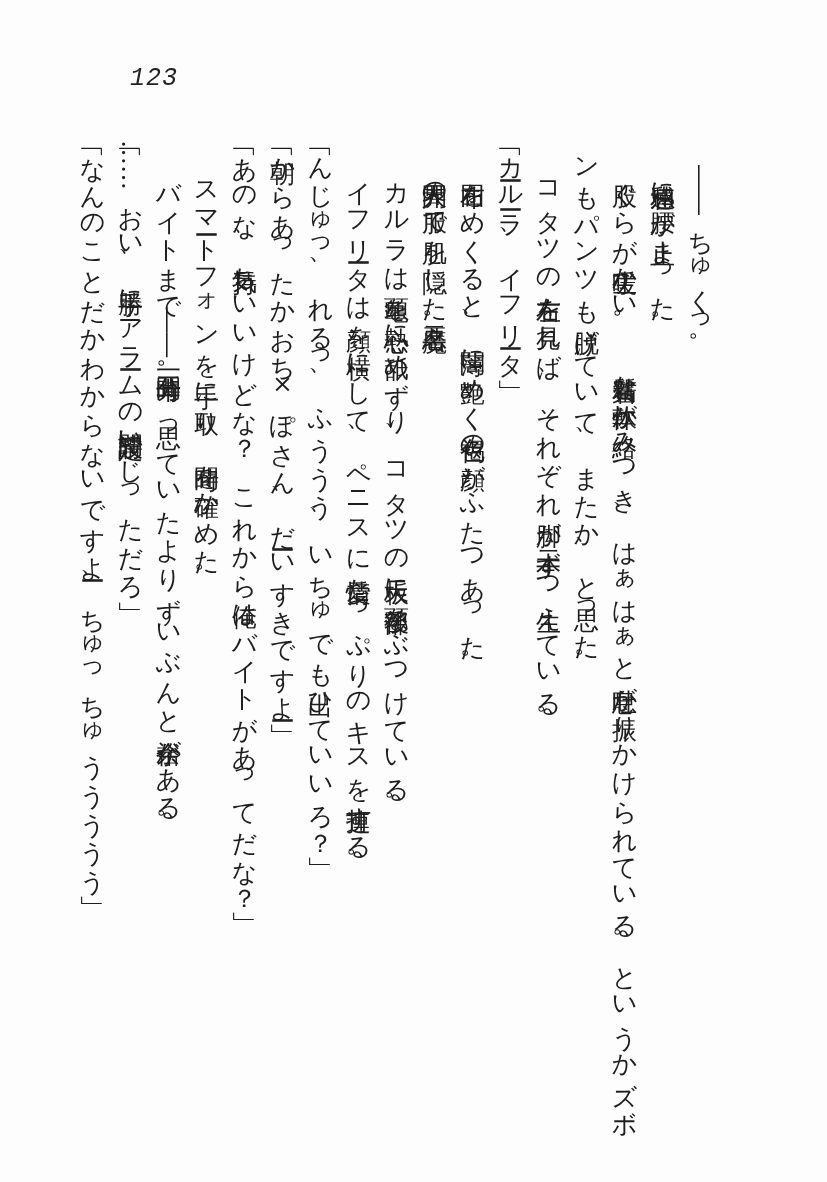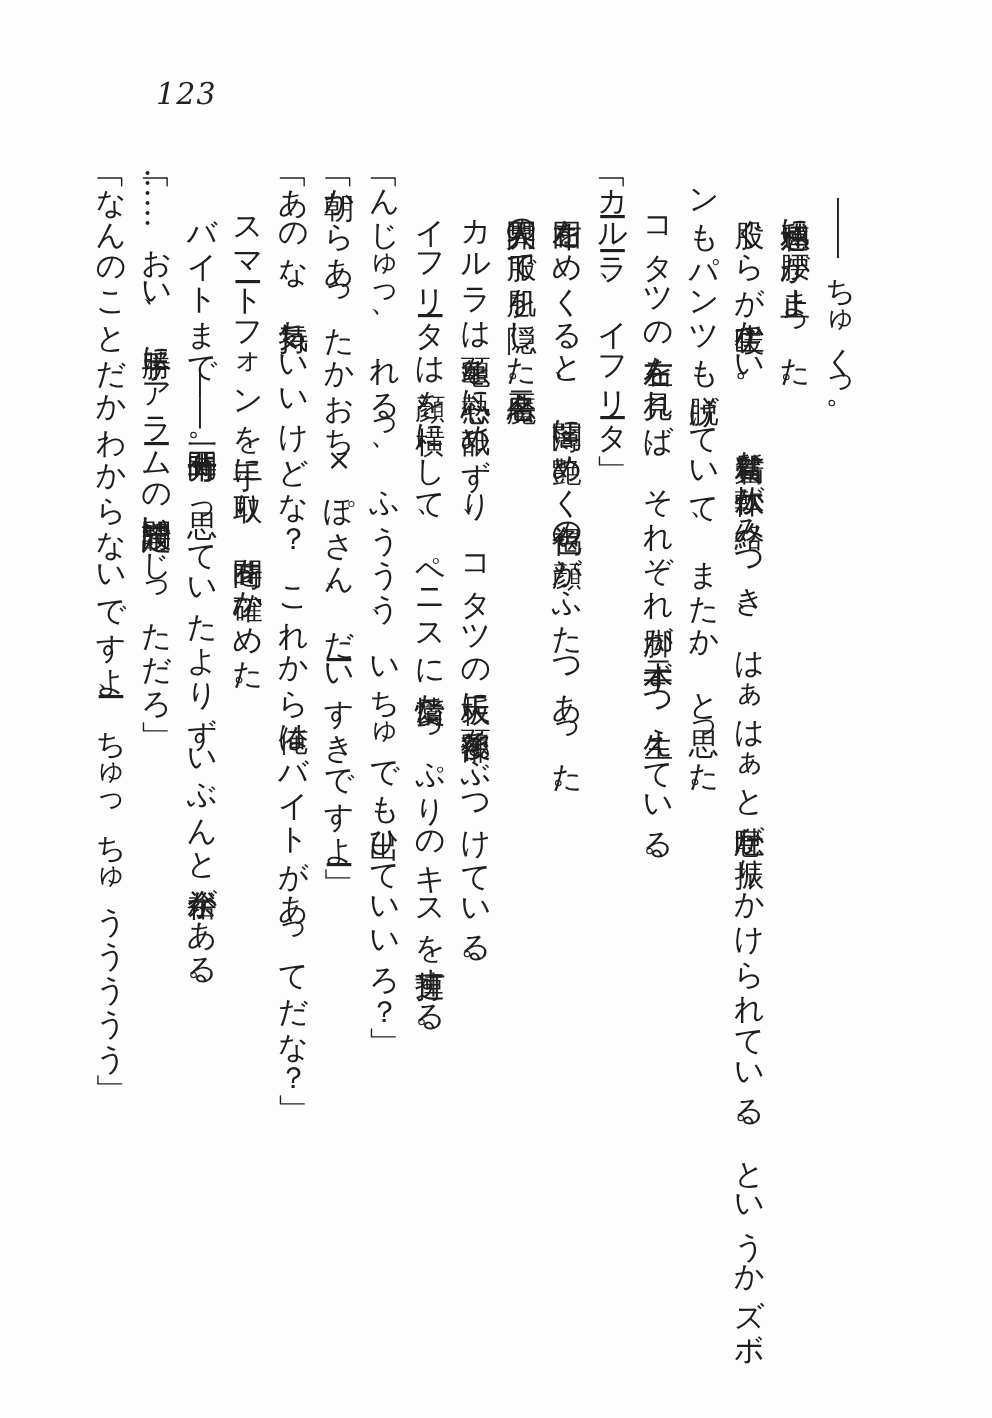--- a/index.html
+++ b/index.html
@@ -18,20 +18,21 @@
     color: #1e1e1e;
   }
   .page-number {
     position: absolute;
     left: 130px;
     top: 64px;
     font-size: 25px;
     font-style: italic;
     letter-spacing: 1px;
     color: #222222;
+    font-family: Liberation Mono, monospace;
   }
   .text-block {
     position: absolute;
     top: 140px;
     right: 108px;
     width: 650px;
     height: 988px;
     writing-mode: vertical-rl;
     text-orientation: mixed;
     font-size: 25px;

